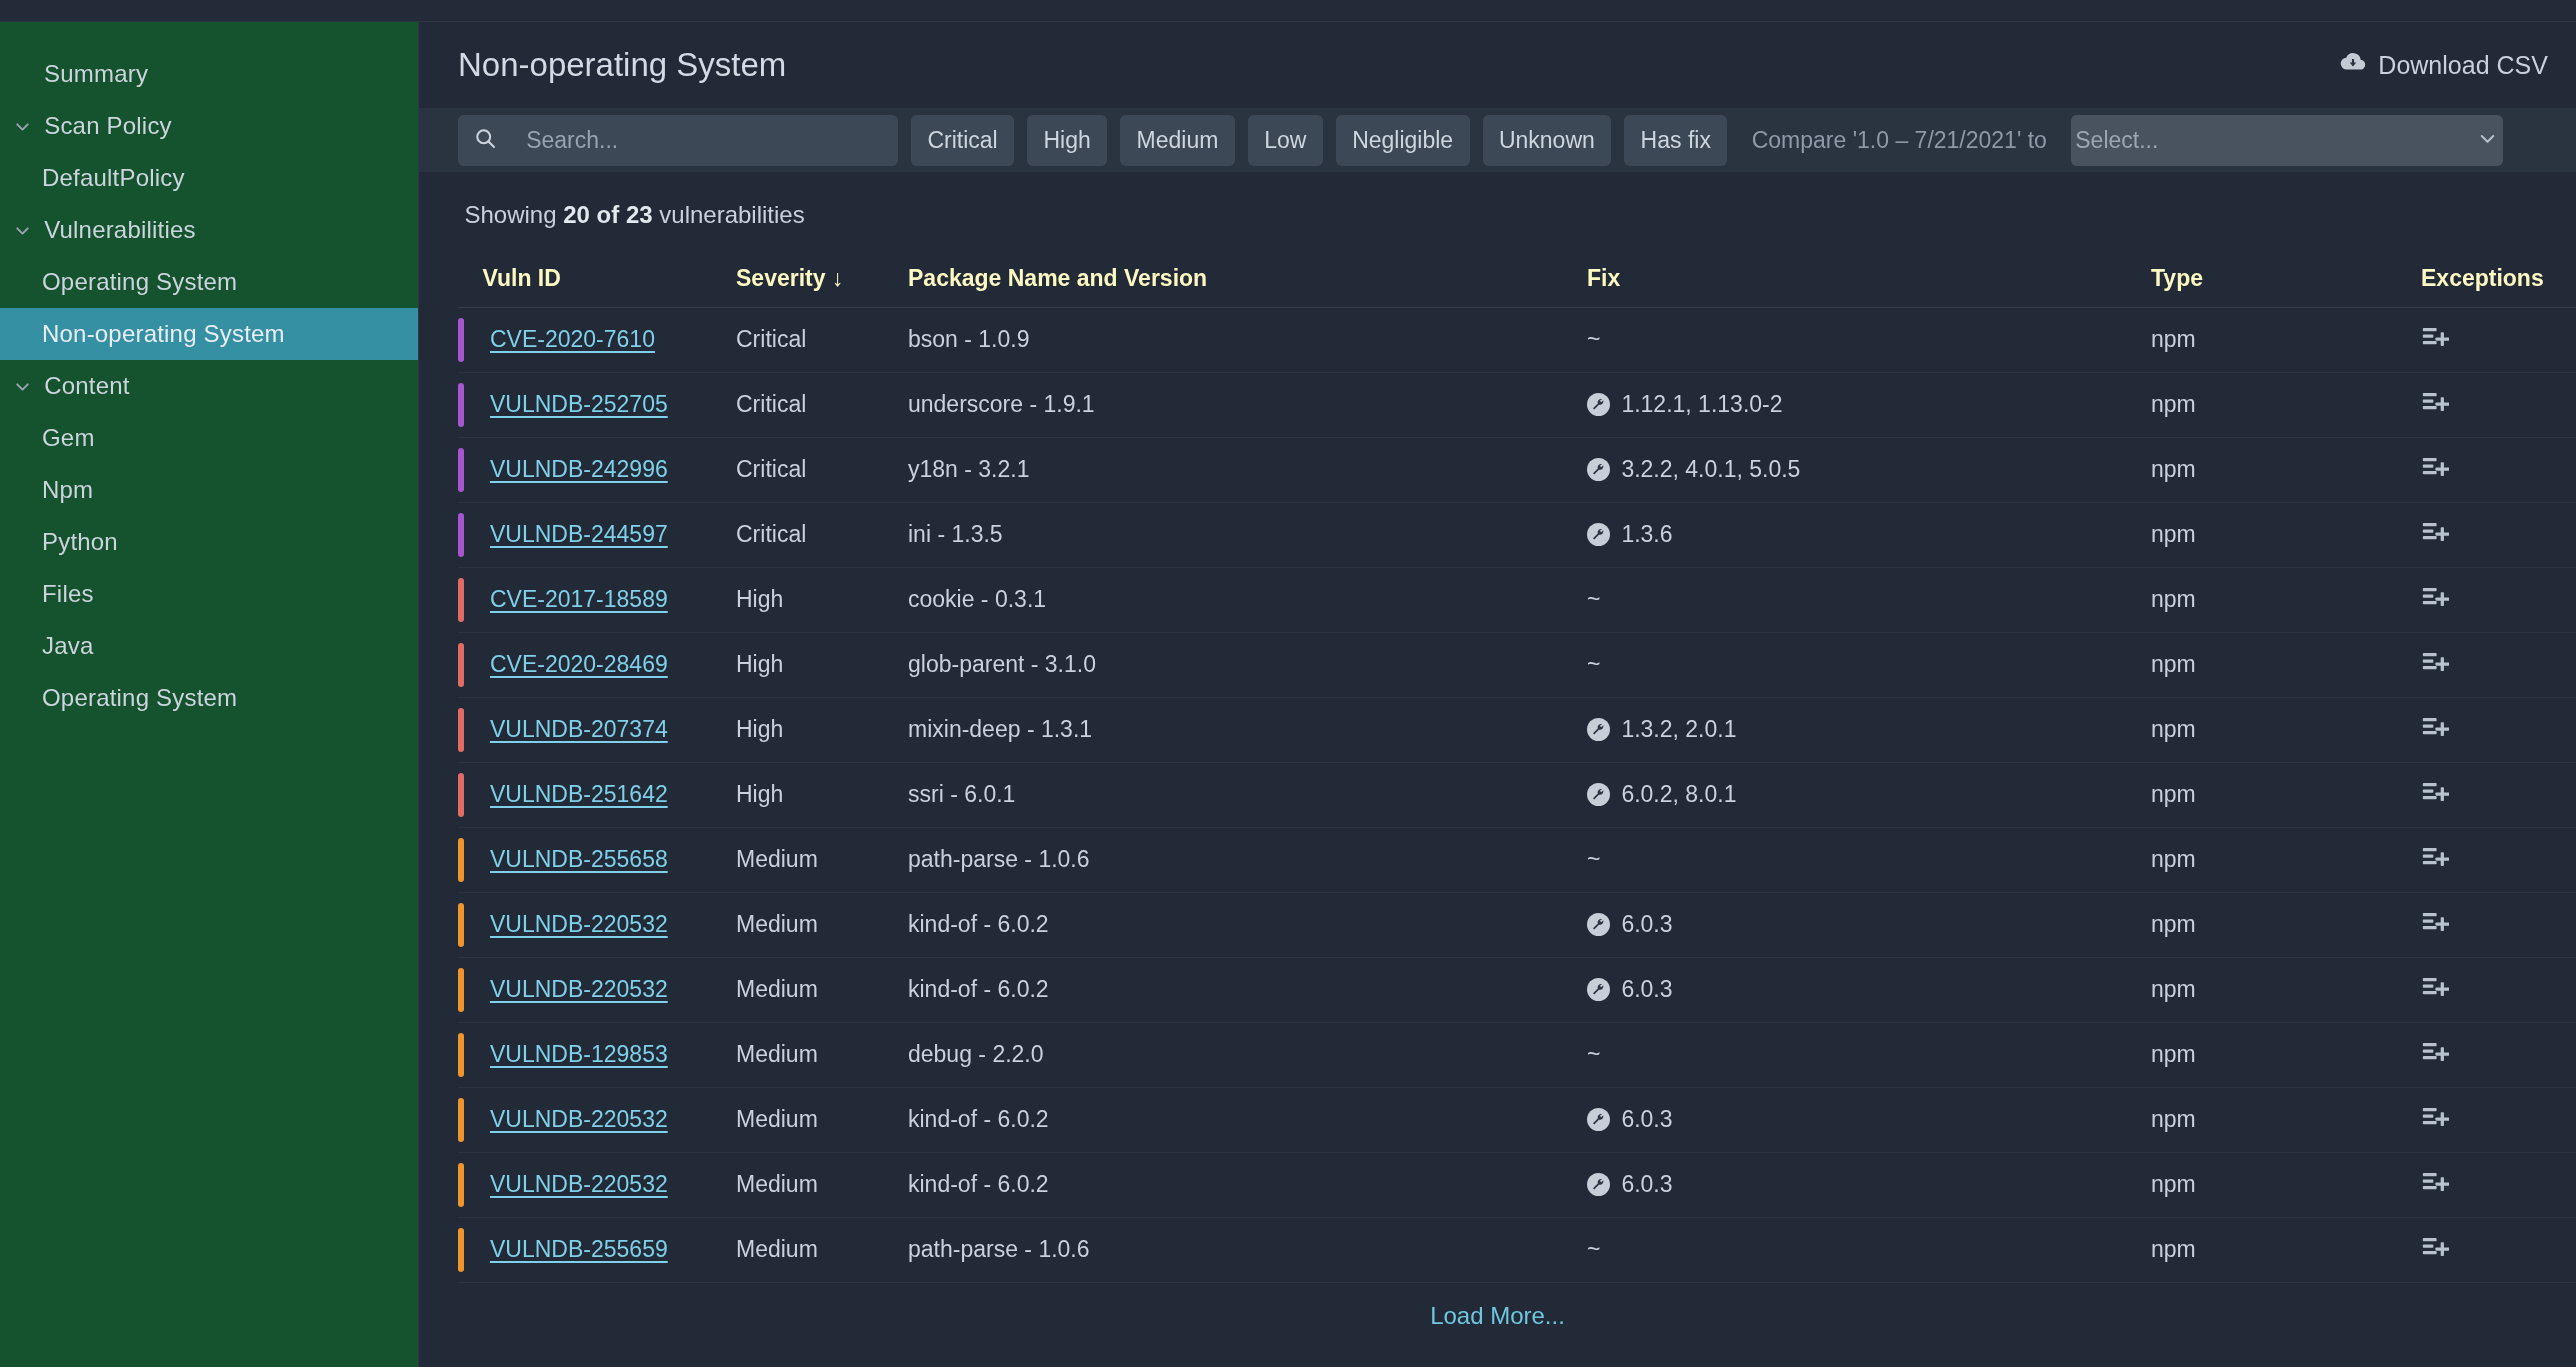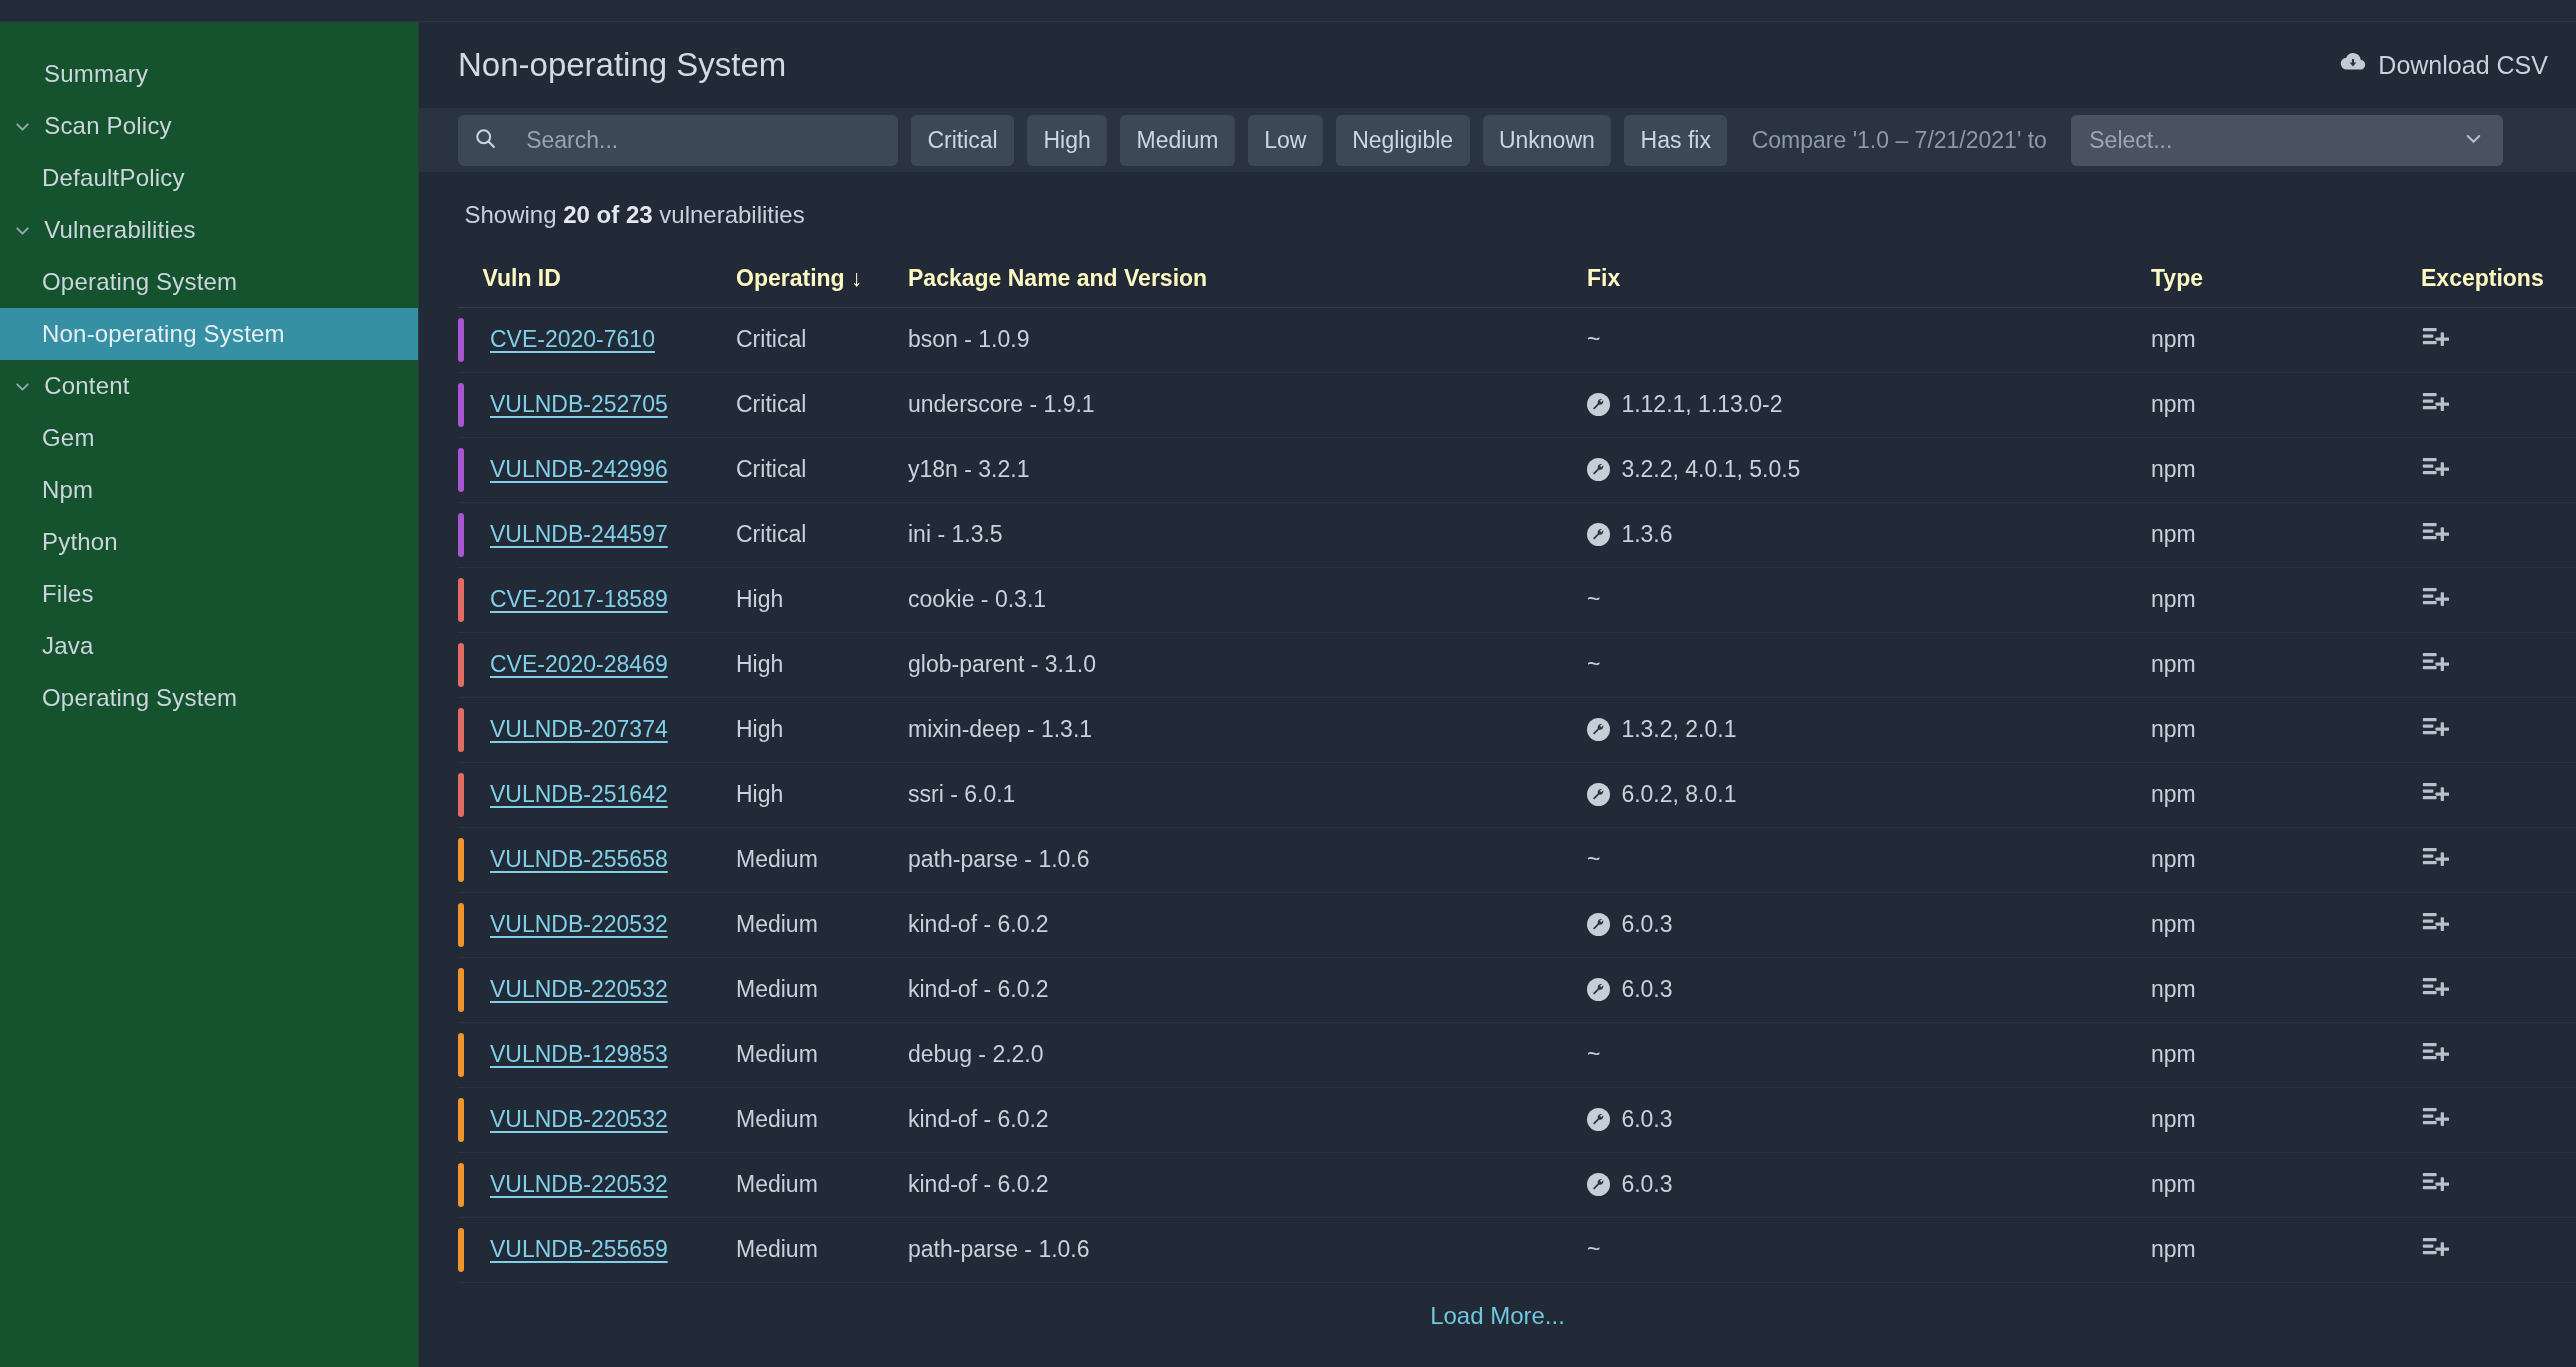--- a/index.html
+++ b/index.html
@@ -103,21 +103,21 @@
     font-size: 23px;
     cursor: pointer;
     white-space: nowrap;
   }
   .cmp-label { color: #8e99a8; font-size: 23px; margin-left: 11.4px; white-space: nowrap; }
   .select-box {
     width: 432px; height: 51px;
     background: #49535f;
     border-radius: 5.7px;
     display: flex; align-items: center; justify-content: space-between;
-    padding: 0 18px;
+    padding: 0 4px;
     margin-left: 11.4px;
     flex: 0 0 432px;
     cursor: pointer;
   }
   .select-box .ph { color: #9ba6b3; font-size: 23px; }
 
   
   .content { flex: 1 1 auto; min-height: 0; padding: 0 39px 0 39px; background: #212a36; overflow: hidden; }
   .showing { color: #c9d2dc; font-size: 24px; padding: 29px 6.5px 0 6.5px; }
   .showing b { font-weight: 700; color: #e2e8ee; }
@@ -296,21 +296,21 @@
 
       <div class="content">
         <div class="showing">
           <span>Showing </span><b>20 of 23</b><span> vulnerabilities</span>
         </div>
 
         <table>
           <thead>
             <tr>
               <th class="c-vuln">Vuln ID</th>
-              <th class="c-sev">Operating ↓</th>
+              <th class="c-sev">Severity ↓</th>
               <th class="c-pkg">Package Name and Version</th>
               <th class="c-fix">Fix</th>
               <th class="c-type">Type</th>
               <th class="c-exc">Exceptions</th>
             </tr>
           </thead>
           <tbody id="table-body">
               <tr>
                 <td class="c-vuln"><span class="sevbar" style="background: rgb(168, 85, 208);"></span><span class="vlink">CVE-2020-7610</span></td>
                 <td class="c-sev">Critical</td>

